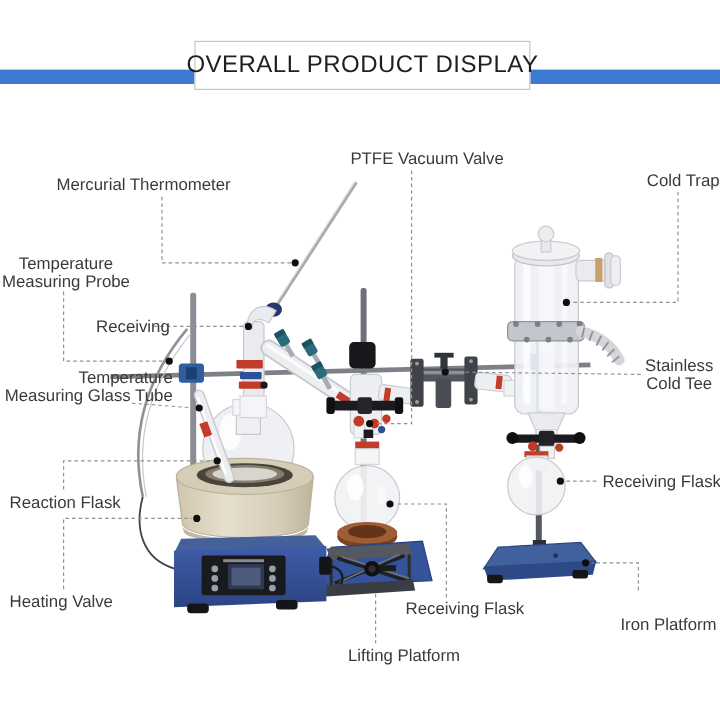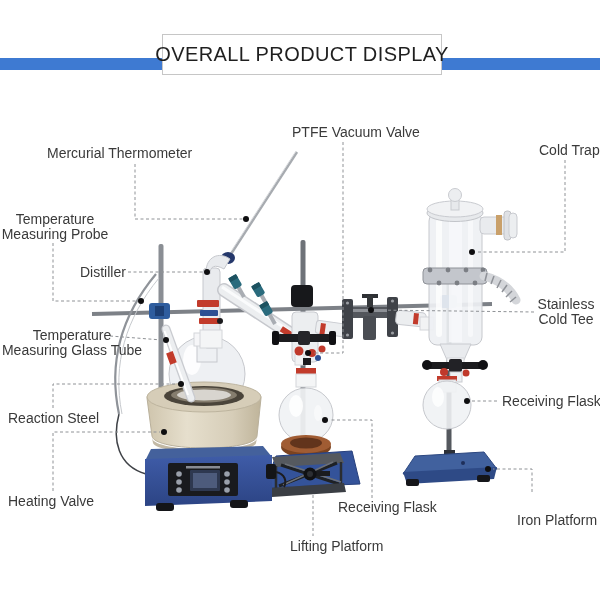--- a/index.html
+++ b/index.html
@@ -272,23 +272,23 @@
         <circle cx="472" cy="252" r="3"></circle>
       <circle cx="371" cy="310" r="3"></circle>
         <circle cx="467" cy="401" r="3"></circle>
       <circle cx="488" cy="469" r="3"></circle>
         <circle cx="325" cy="420" r="3"></circle>
     </g>
   </svg>
 
   <div class="lbl wrap" style="left:0px;top:212px;width:110px;">Temperature Measuring Probe</div>
   <div class="lbl" style="left:47px;top:146px;">Mercurial Thermometer</div>
-  <div class="lbl" style="left:80px;top:265px;">Distiller</div>
-  <div class="lbl wrap" style="left:0px;top:328px;width:144px;">Temperature Measuring Glass Tube</div>
-  <div class="lbl" style="left:8px;top:411px;">Reaction Steel</div>
+  <div class="lbl" style="left:80px;top:265px;">Receiving</div>
+  <div class="lbl wrap" style="left:0px;top:307px;width:144px;text-align:right;">Temperature Measuring Glass Tube</div>
+  <div class="lbl" style="left:8px;top:411px;">Reaction Flask</div>
   <div class="lbl" style="left:8px;top:494px;">Heating Valve</div>
   <div class="lbl" style="left:292px;top:125px;">PTFE Vacuum Valve</div>
   <div class="lbl" style="left:539px;top:143px;">Cold Trap</div>
   <div class="lbl wrap" style="left:534px;top:297px;width:64px;">Stainless Cold Tee</div>
   <div class="lbl" style="left:502px;top:394px;">Receiving Flask</div>
   <div class="lbl" style="left:517px;top:493px;margin-top:20px;">Iron Platform</div>
   <div class="lbl" style="left:338px;top:500px;">Receiving Flask</div>
   <div class="lbl" style="left:266px;top:539px;margin-left:24px;">Lifting Platform</div>
 </div>
 

